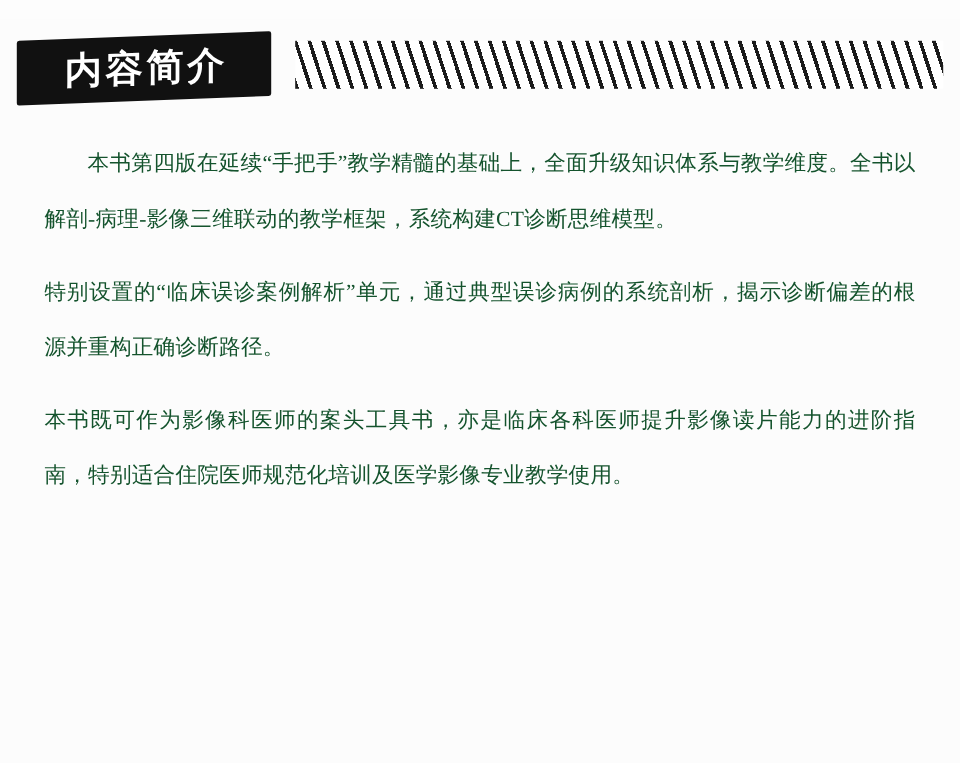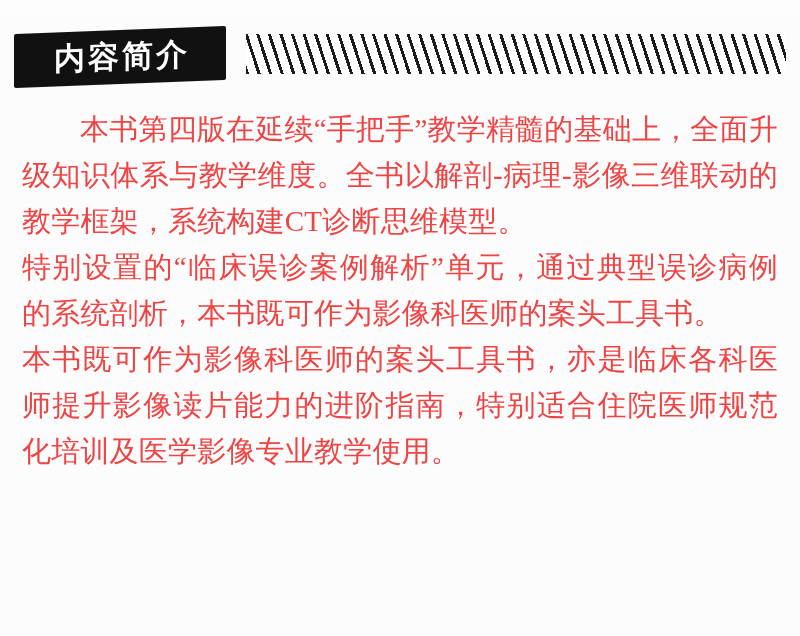--- a/index.html
+++ b/index.html
@@ -72,27 +72,27 @@
       #ffffff 11px
     );
     border-bottom: 0;
   }
 
   
   .content {
     margin: 8px 22px 0 22px;
   }
   .para {
-    font-size: 29px;
+    font-size: 18px;
     line-height: 46px;
     letter-spacing: 0.2px;
     text-align: justify;
     text-justify: inter-character;
-    margin: 0;
-    color: #ef4444;
+    margin: 15px;
+    color: #14532d;
   }
   .para.indent {
     text-indent: 2em;
   }
   .para + .para {
     margin-top: 0;
   }
 </style>
 </head>
 <body>
@@ -102,17 +102,17 @@
   <div class="header">
     <div class="header-badge">
       <div class="badge-bg"></div>
       <div class="badge-text">内容简介</div>
     </div>
     <div class="header-hatch"></div>
   </div>
 
   <div class="content">
     <p class="para indent">本书第四版在延续“手把手”教学精髓的基础上，全面升级知识体系与教学维度。全书以解剖-病理-影像三维联动的教学框架，系统构建CT诊断思维模型。</p>
-    <p class="para">特别设置的“临床误诊案例解析”单元，通过典型误诊病例的系统剖析，本书既可作为影像科医师的案头工具书。</p>
+    <p class="para">特别设置的“临床误诊案例解析”单元，通过典型误诊病例的系统剖析，揭示诊断偏差的根源并重构正确诊断路径。</p>
     <p class="para">本书既可作为影像科医师的案头工具书，亦是临床各科医师提升影像读片能力的进阶指南，特别适合住院医师规范化培训及医学影像专业教学使用。</p>
   </div>
 
 </div>
 
 </body></html>

